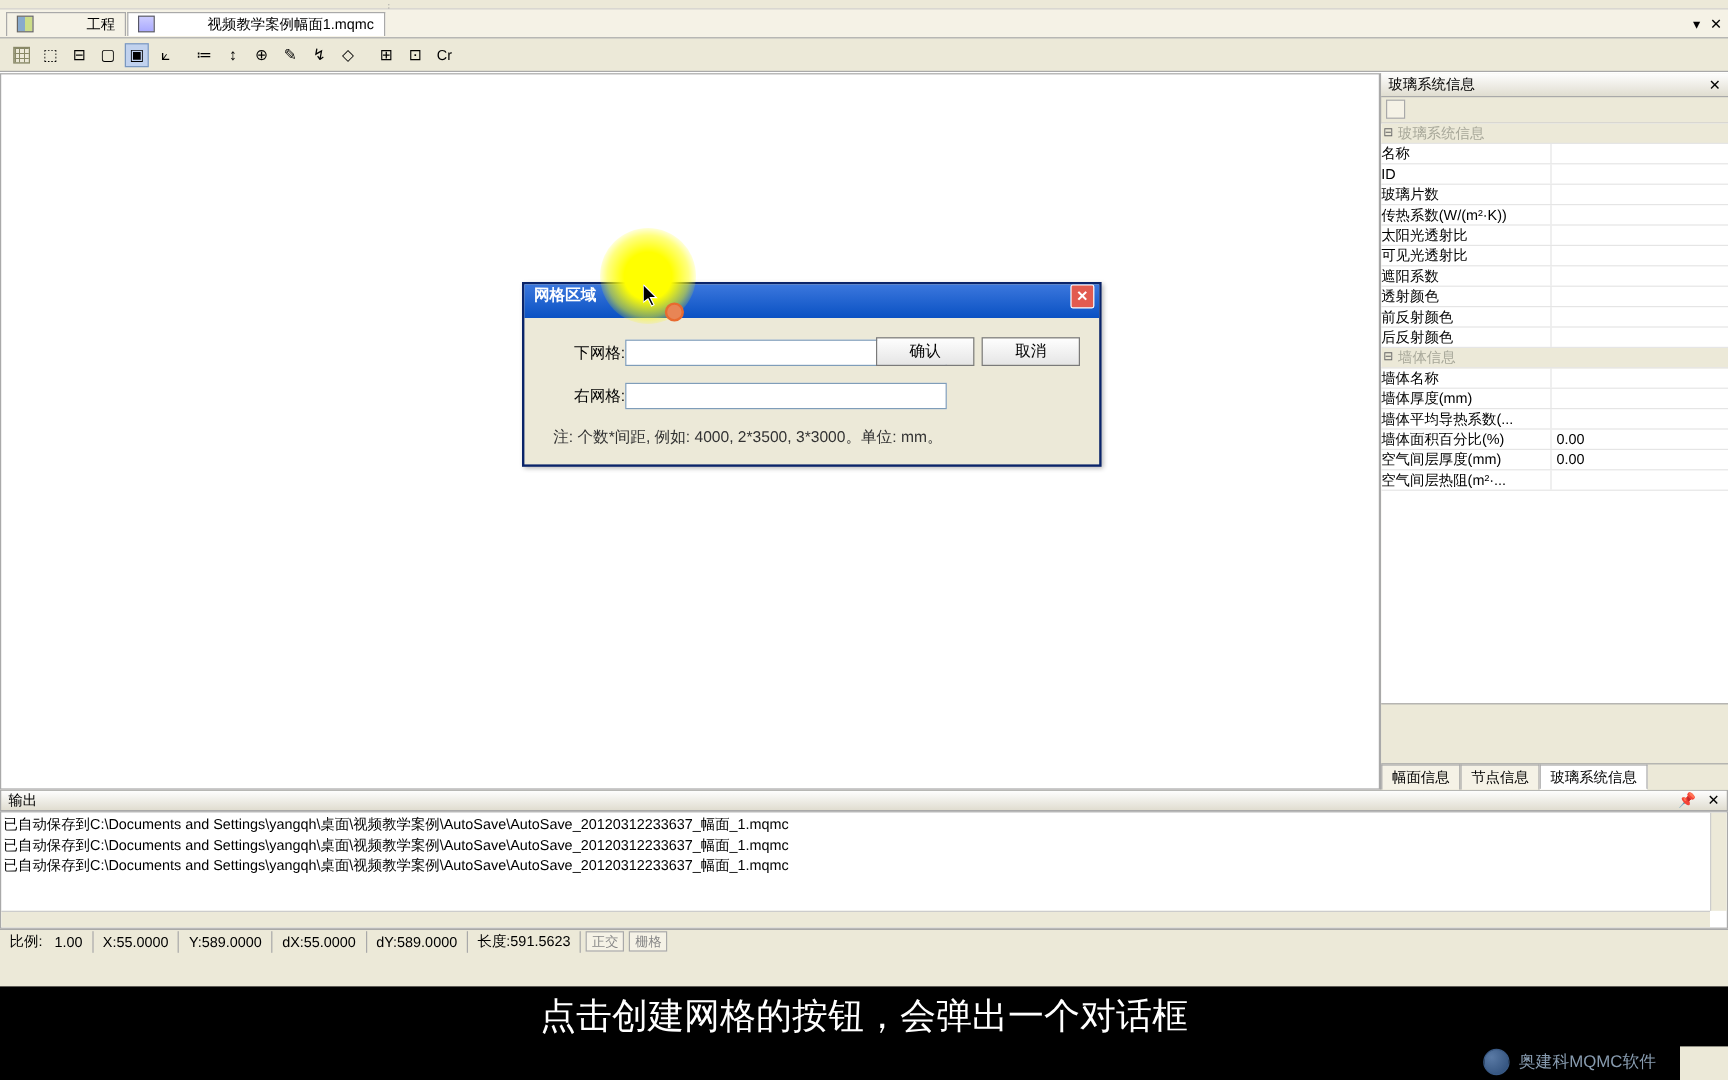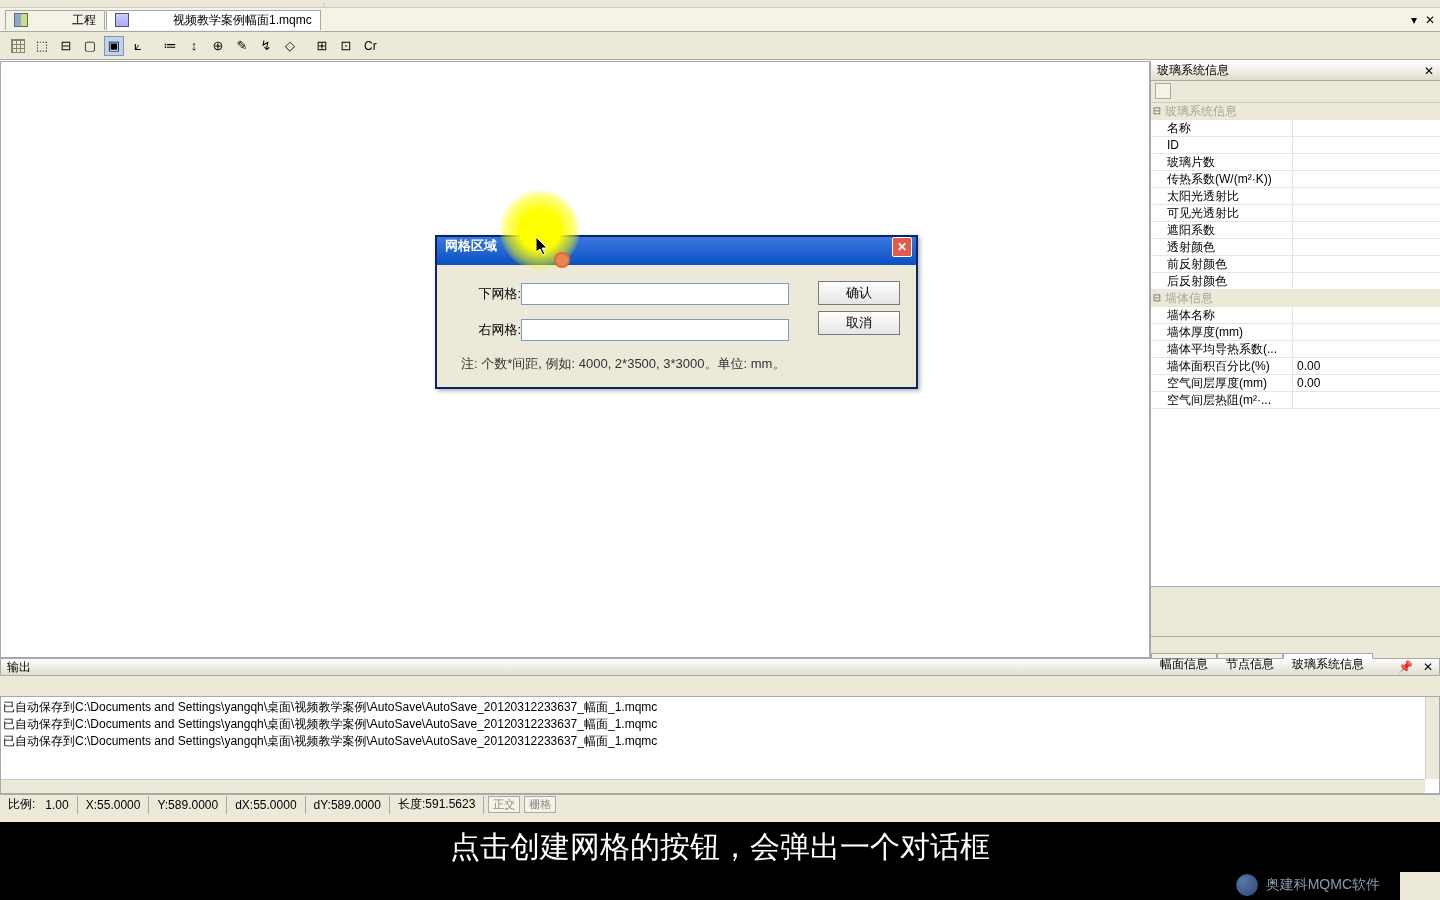--- a/index.html
+++ b/index.html
@@ -29,49 +29,49 @@
 
 .panel-header { height: 20px; background: linear-gradient(#fefefe, #e0ddd0); border-bottom: 1px solid #a9a9a9; display: flex; align-items: center; justify-content: space-between; padding: 0 6px; font-size: 12px; }
 .panel-mini-tb { height: 22px; border-bottom: 1px solid #ccc; padding: 2px 4px; }
 .panel-mini-tb .mini-btn { width: 16px; height: 16px; border: 1px solid #a9a9a9; background: #f5f2e6; display: inline-block; }
 
 .prop-grid { flex: 1; overflow: auto; font-size: 12px; background: #fff; }
 .prop-row { display: flex; height: 17px; border-bottom: 1px solid #e5e5e5; }
 .prop-row.group { background: #ece9d8; position: relative; }
 .prop-row.group .collapse { width: 12px; text-align: center; color: #666; font-size: 10px; line-height: 16px; }
 .prop-row.group .grp-label { color: #a7a799; padding-left: 2px; line-height: 16px; }
-.prop-label { width: 142px; padding-left: 16px; line-height: 16px; border-right: 1px solid #e5e5e5; white-space: nowrap; overflow: hidden; }
+.prop-label { width: 142px; padding-left: 0; line-height: 16px; border-right: 1px solid #e5e5e5; white-space: nowrap; overflow: hidden; }
 .prop-value { flex: 1; padding-left: 4px; line-height: 16px; }
 
 .desc-box { height: 50px; border-top: 1px solid #a9a9a9; background: #ece9d8; }
 
 .panel-tabs { height: 22px; background: #ece9d8; border-top: 1px solid #a9a9a9; display: flex; font-size: 12px; }
-.ptab { padding: 2px 8px; border: 1px solid #a9a9a9; border-bottom: none; background: #f5f2e6; margin-top: 16px; }
+.ptab { padding: 2px 8px; border: 1px solid #a9a9a9; border-bottom: none; background: #f5f2e6; margin-top: 0; }
 .ptab.active { background: #fff; border-bottom: 1px solid #fff; }
 
 
 .output-header { height: 18px; background: linear-gradient(#fefefe, #e0ddd0); border: 1px solid #a9a9a9; display: flex; align-items: center; justify-content: space-between; padding: 0 6px; font-size: 12px; }
-.output-body { height: 98px; background: #fff; border: 1px solid #a9a9a9; font-family: "SimSun", monospace; font-size: 12px; padding: 2px; overflow: auto; position: relative; margin-top: 20px; }
+.output-body { height: 98px; background: #fff; border: 1px solid #a9a9a9; font-family: "SimSun", monospace; font-size: 12px; padding: 2px; overflow: auto; position: relative; }
 .output-body .scroll-x { position: absolute; bottom: 0; left: 0; right: 14px; height: 14px; background: #ece9d8; border-top: 1px solid #ccc; }
 .output-body .scroll-y { position: absolute; right: 0; top: 0; bottom: 14px; width: 14px; background: #ece9d8; border-left: 1px solid #ccc; }
 
 
 .status { height: 20px; background: #ece9d8; border-top: 1px solid #a9a9a9; display: flex; align-items: center; font-size: 12px; }
 .status-item { border-right: 1px solid #a9a9a9; padding: 0 8px; height: 18px; display: flex; align-items: center; }
 .status-btn { border: 1px solid #a9a9a9; padding: 0 4px; margin-left: 4px; background: #f5f2e6; font-size: 11px; color: #888; }
 
 
 .dialog { position: absolute; left: 435px; top: 235px; width: 483px; background: #ece9d8; border: 2px solid #0a246a; box-shadow: 2px 2px 4px rgba(0,0,0,0.3); }
 .dialog-title { height: 28px; background: linear-gradient(#3b77dd, #0a51c3); color: #fff; display: flex; align-items: flex-start; justify-content: space-between; padding: 0 4px 0 8px; font-size: 13px; font-weight: bold; }
 .dialog-close { width: 20px; height: 20px; background: #e25b4f; border: 1px solid #fff; color: #fff; display: flex; align-items: center; justify-content: center; font-size: 12px; font-weight: bold; border-radius: 2px; }
 .dialog-body { padding: 18px 22px 14px 22px; position: relative; }
 .dlg-row { display: flex; align-items: center; margin-bottom: 14px; }
 .dlg-row label { width: 62px; font-size: 13px; text-align: right; }
 .dlg-row input { width: 268px; height: 22px; border: 1px solid #7f9db9; padding: 0 4px; font-size: 12px; }
-.dlg-btns { position: absolute; right: 16px; top: 16px; display: flex; flex-direction: column; gap: 6px; }
+.dlg-btns { position: absolute; right: 16px; top: 16px; display: flex; gap: 6px; }
 .dlg-btns button { width: 82px; height: 24px; border: 1px solid #7a7a7a; background: linear-gradient(#fefefe, #e5e5e5); font-size: 13px; }
 .dlg-note { font-size: 13px; color: #333; margin-top: 6px; padding-left: 2px; }
 
 
 .highlight { position: absolute; left: 500px; top: 190px; width: 80px; height: 80px; border-radius: 50%; background: radial-gradient(circle, #ffff00 35%, rgba(255,255,0,0.5) 60%, rgba(255,255,0,0) 75%); pointer-events: none; z-index: 100; }
 .click-ind { position: absolute; left: 554px; top: 252px; width: 16px; height: 16px; border-radius: 50%; border: 2px solid #e86a2f; background: #e88555; z-index: 101; pointer-events: none; }
 .cursor { position: absolute; left: 536px; top: 237px; z-index: 102; pointer-events: none; }
 
 
 .subtitle { position: absolute; bottom: 28px; left: 0; right: 0; height: 50px; background: #000; color: #fff; font-size: 30px; display: flex; align-items: center; justify-content: center; }

